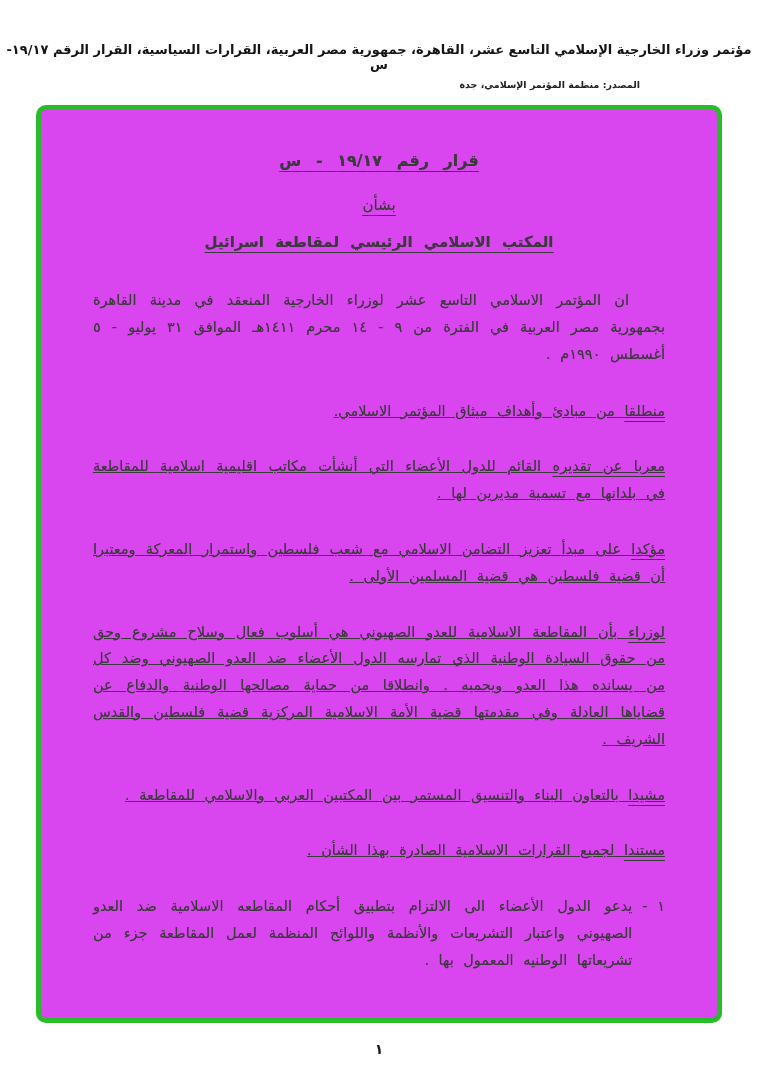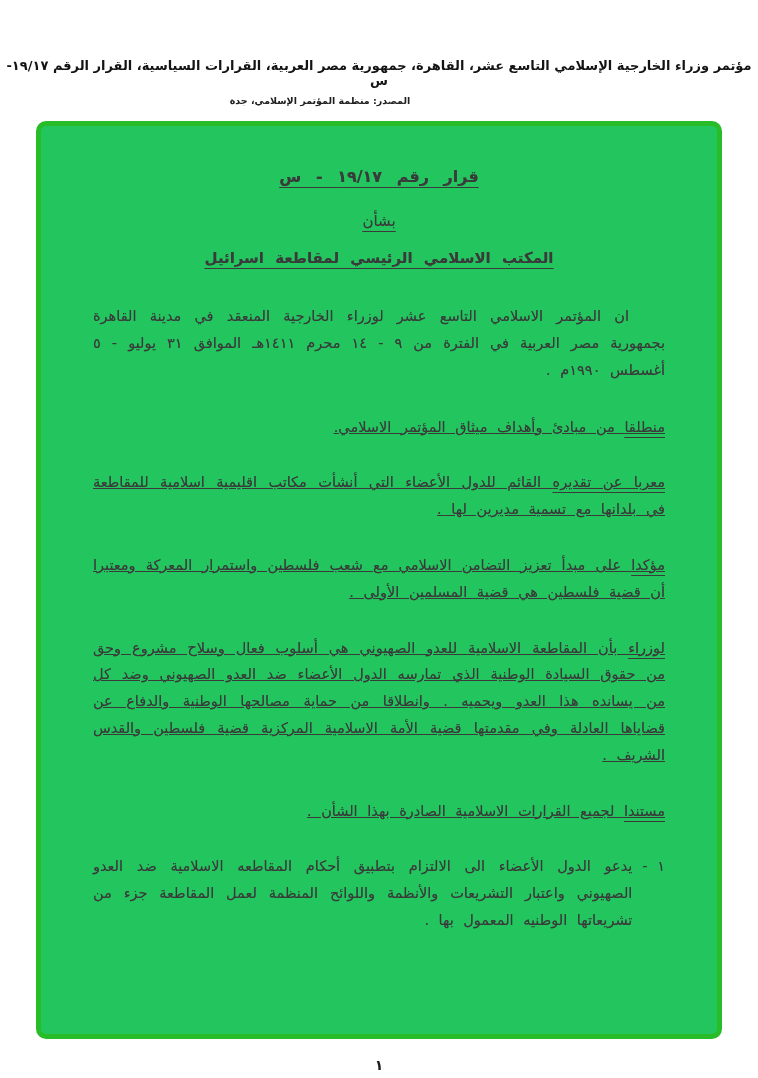--- a/index.html
+++ b/index.html
@@ -7,42 +7,42 @@
   body {
     width: 758px;
     height: 1078px;
     margin: 0 auto;
     font-family: "DejaVu Sans", sans-serif;
     direction: rtl;
     color: #2f2f2f;
     overflow: hidden;
     position: relative;
   }
-  .top-header { padding-top: 58px; }
+  .top-header { padding-top: 42px; }
   .header-line {
     text-align: center;
     font-weight: bold;
     font-size: 13px;
     color: #141414;
   }
   .source-line {
     margin-top: 7px;
     padding-right: 118px;
-    text-align: center;
+    text-align: right;
     font-weight: bold;
     font-size: 9.5px;
     color: #202020;
   }
   .green-frame {
     margin: 15px auto 0;
     width: 686px;
     height: 918px;
     border: 5px solid #28bd28;
     border-radius: 10px;
-    background: #22c55e;
+    background: #d946ef;
   }
   .doc-body {
     padding: 36px 52px 0;
     font-size: 14.5px;
     line-height: 1.85;
     word-spacing: 5px;
     color: #3a3a3a;
     text-shadow: 0 0 0.3px rgba(60,60,60,.55);
   }
   .centered { text-align: center; }
@@ -83,20 +83,21 @@
 
       <div class="doc-subject centered underlined">المكتب الاسلامي الرئيسي لمقاطعة اسرائيل</div>
 
       <p class="intro">ان المؤتمر الاسلامي التاسع عشر لوزراء الخارجية المنعقد في مدينة القاهرة بجمهورية مصر العربية في الفترة من ٩ - ١٤ محرم ١٤١١هـ الموافق ٣١ يوليو - ٥ أغسطس ١٩٩٠م .</p>
 
       <div>
           <p class="para"><span class="lead">منطلقا</span><span> من مبادئ وأهداف ميثاق المؤتمر الاسلامي.</span></p>
           <p class="para"><span class="lead">معربا عن تقديره</span><span> القائم للدول الأعضاء التي أنشأت مكاتب اقليمية اسلامية للمقاطعة في بلدانها مع تسمية مديرين لها .</span></p>
           <p class="para"><span class="lead">مؤكدا</span><span> على مبدأ تعزيز التضامن الاسلامي مع شعب فلسطين واستمرار المعركة ومعتبرا أن قضية فلسطين هي قضية المسلمين الأولى .</span></p>
           <p class="para"><span class="lead">لوزراء</span><span> بأن المقاطعة الاسلامية للعدو الصهيوني هي أسلوب فعال وسلاح مشروع وحق من حقوق السيادة الوطنية الذي تمارسه الدول الأعضاء ضد العدو الصهيوني وضد كل من يسانده هذا العدو ويحميه . وانطلاقا من حماية مصالحها الوطنية والدفاع عن قضاياها العادلة وفي مقدمتها قضية الأمة الاسلامية المركزية قضية فلسطين والقدس الشريف .</span></p>
+          <p class="para"><span class="lead">مشيدا</span><span> بالتعاون البناء والتنسيق المستمر بين المكتبين العربي والاسلامي للمقاطعة .</span></p>
           <p class="para"><span class="lead">مستندا</span><span> لجميع القرارات الاسلامية الصادرة بهذا الشأن .</span></p>
         </div>
 
       <div>
           <div class="item">
             <span class="item-number">١ -</span>
             <span class="item-text">يدعو الدول الأعضاء الى الالتزام بتطبيق أحكام المقاطعه الاسلامية ضد العدو الصهيوني واعتبار التشريعات والأنظمة واللوائح المنظمة لعمل المقاطعة جزء من تشريعاتها الوطنيه المعمول بها .</span>
           </div>
         </div>
 

